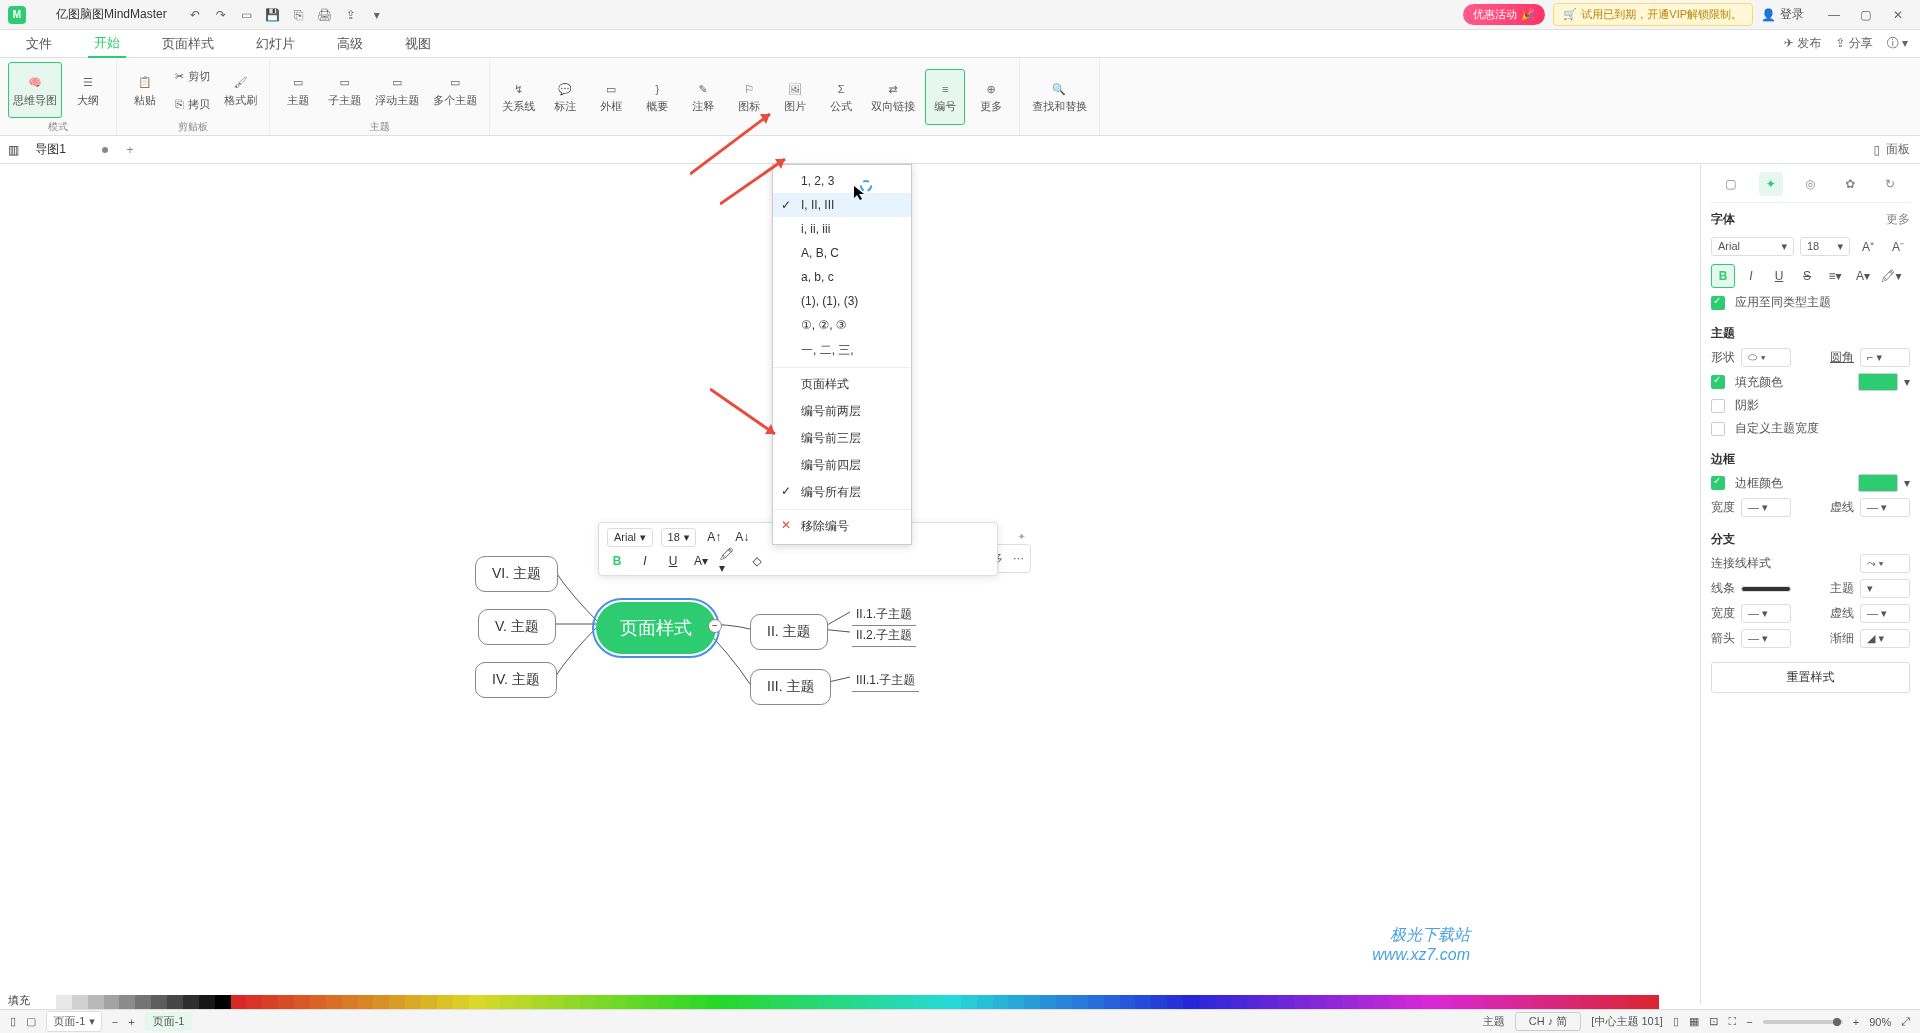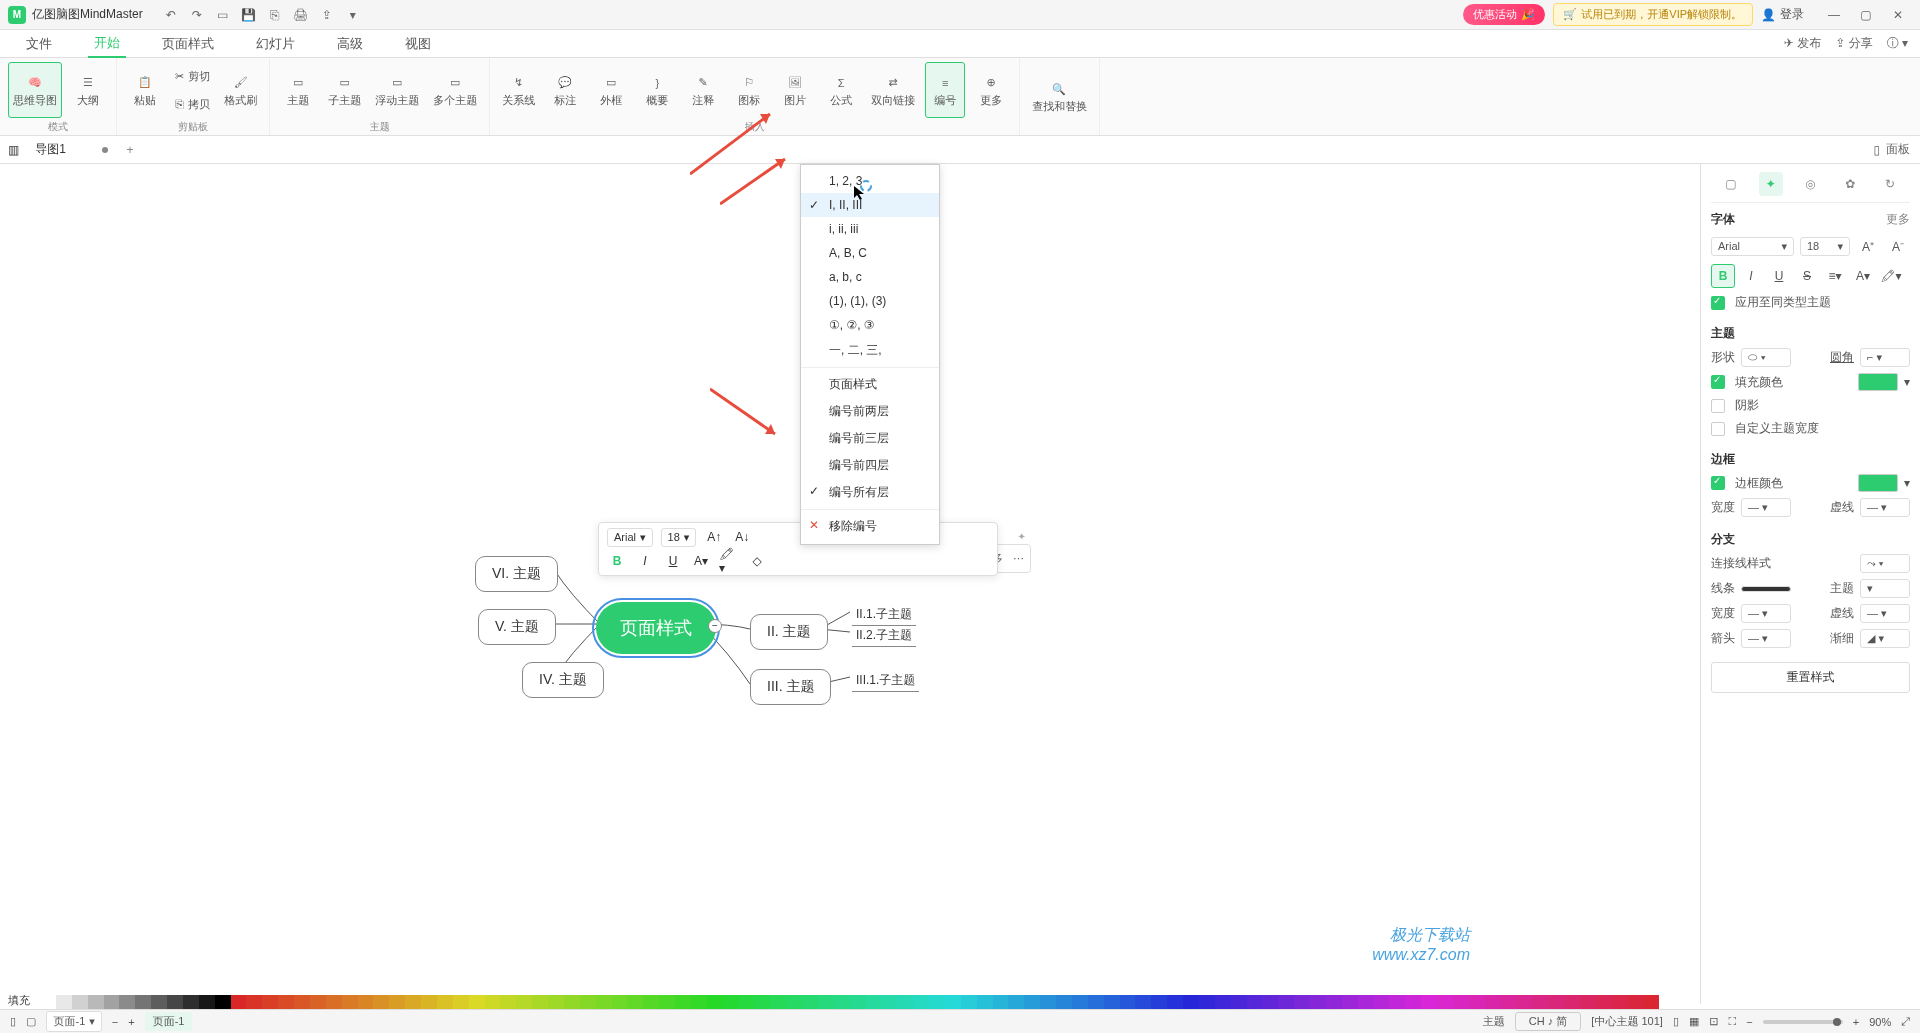--- a/index.html
+++ b/index.html
@@ -1,21 +1,21 @@
 <!DOCTYPE html>
 <html><head>
 <meta charset="utf-8">
 <style>
 * { margin: 0; padding: 0; box-sizing: border-box; font-family: "Microsoft YaHei", Arial, sans-serif; }
 body { background: #fff; width: 1920px; height: 1033px; overflow: hidden; font-size: 12px; color: #333; }
 
 
 .titlebar { height: 30px; background: #f5f5f5; display: flex; align-items: center; padding: 0 8px; border-bottom: 1px solid #e0e0e0; }
 .app-icon { width: 18px; height: 18px; background: #2ecc71; border-radius: 4px; margin-right: 6px; display: flex; align-items: center; justify-content: center; color: #fff; font-weight: bold; font-size: 10px; }
-.app-title { font-size: 12px; color: #333; }
+.app-title { font-size: 12px; color: #333; margin-left: 24px; }
 .qat { display: flex; gap: 10px; margin-left: 20px; }
 .qat-btn { width: 16px; height: 16px; color: #666; cursor: pointer; display: flex; align-items: center; justify-content: center; }
 .titlebar-right { margin-left: auto; display: flex; align-items: center; gap: 8px; }
 .promo-red { background: linear-gradient(90deg,#ff5a8a,#ff3366); color: #fff; padding: 3px 10px; border-radius: 12px; font-size: 11px; display:flex; align-items:center; gap:4px;}
 .promo-yellow { background: #fff7d6; border: 1px solid #ffd966; color: #b8860b; padding: 3px 10px; border-radius: 4px; font-size: 11px; display:flex; align-items:center; gap:4px;}
 .login-btn { display: flex; align-items: center; gap: 4px; color: #555; font-size: 12px; }
 .win-controls { display: flex; gap: 4px; margin-left: 8px; }
 .win-btn { width: 28px; height: 20px; display: flex; align-items: center; justify-content: center; color: #666; }
 
 
@@ -56,21 +56,21 @@
 .fmt-btn { width: 24px; height: 24px; border: 1px solid transparent; border-radius: 3px; display: flex; align-items: center; justify-content: center; font-size: 12px; cursor: pointer; }
 .fmt-btn.active { background: #e6f7ef; border-color: #2ecc71; color: #2ecc71; font-weight: bold; }
 .chk { width: 14px; height: 14px; background: #2ecc71; border-radius: 2px; display: inline-block; margin-right: 4px; position:relative;}
 .chk.off { background: #fff; border: 1px solid #ccc; }
 .chk::after{content:'✓'; color:#fff; font-size:10px; position:absolute; top:-1px; left:2px;}
 .chk.off::after{content:'';}
 .color-swatch { width: 40px; height: 18px; background: #2ecc71; border: 1px solid #ccc; border-radius: 2px; }
 .reset-btn { width: 100%; padding: 6px; border: 1px solid #ddd; background: #fff; border-radius: 3px; text-align: center; font-size: 12px; cursor: pointer; }
 
 
-.dropdown { position: absolute; top: 0; left: 800px; width: 140px; background: #fff; border: 1px solid #ccc; box-shadow: 0 2px 8px rgba(0,0,0,0.15); z-index: 100; padding: 4px 0; }
+.dropdown { position: absolute; top: 0; left: 772px; width: 140px; background: #fff; border: 1px solid #ccc; box-shadow: 0 2px 8px rgba(0,0,0,0.15); z-index: 100; padding: 4px 0; }
 .dd-item { padding: 5px 12px 5px 28px; font-size: 12px; color: #333; cursor: pointer; position: relative; }
 .dd-item:hover, .dd-item.hover { background: #e8f4fd; }
 .dd-item.checked::before { content: '✓'; position: absolute; left: 8px; color: #333; }
 .dd-item.remove { color: #333; }
 .dd-item.remove::before { content: '✕'; position: absolute; left: 8px; color: #e74c3c; }
 .dd-sep { height: 1px; background: #eee; margin: 3px 0; }
 
 
 .float-toolbar { position: absolute; top: 358px; left: 598px; background: #fff; border: 1px solid #ddd; border-radius: 4px; box-shadow: 0 2px 8px rgba(0,0,0,0.1); padding: 4px 8px; display: flex; flex-direction: column; gap: 4px; z-index: 50; width: 400px;}
 .ft-row { display: flex; align-items: center; gap: 8px; }
@@ -245,21 +245,20 @@
         </div>
       <div class="ribbon-btn active">
           <span class="ico">≡</span>
           <span>编号</span>
         </div>
       <div class="ribbon-btn">
           <span class="ico">⊕</span>
           <span>更多</span>
         </div>
     </div>
-    <div class="ribbon-label">插入</div>
   </div>
   <div class="ribbon-group">
     <div class="ribbon-row">
       <div class="ribbon-btn">
           <span class="ico">🔍</span>
           <span>查找和替换</span>
         </div>
     </div>
   </div>
 </div>
@@ -287,21 +286,21 @@
       <path d="M 700 460 Q 730 460 750 465" stroke="#555" fill="none"></path>
       <path d="M 700 460 Q 730 490 750 520" stroke="#555" fill="none"></path>
       <path d="M 820 465 L 850 448" stroke="#555" fill="none"></path>
       <path d="M 820 465 L 850 468" stroke="#555" fill="none"></path>
       <path d="M 820 520 L 850 513" stroke="#555" fill="none"></path>
     </svg>
 
     <div class="node central selected" style="top:438px; left:596px;"><span>页面样式</span></div>
     <div class="node" style="top:392px; left:475px;"><span>VI. 主题</span></div>
     <div class="node" style="top:445px; left:478px;"><span>V. 主题</span></div>
-    <div class="node" style="top:498px; left:475px;margin-left:47px;"><span>IV. 主题</span></div>
+    <div class="node" style="top:498px; left:475px;"><span>IV. 主题</span></div>
     <div class="node" style="top:450px; left:750px;"><span>II. 主题</span></div>
     <div class="node" style="top:505px; left:750px;"><span>III. 主题</span></div>
     <div class="subnode" style="top:440px; left:852px;"><span>II.1.子主题</span></div>
     <div class="subnode" style="top:461px; left:852px;"><span>II.2.子主题</span></div>
     <div class="subnode" style="top:506px; left:852px;"><span>III.1.子主题</span></div>
     <div style="position:absolute; top:455px; left:708px; width:14px; height:14px; border:1px solid #888; border-radius:50%; background:#fff; font-size:10px; text-align:center; line-height:12px;">−</div>
 
     <div class="dropdown">
       <div class="dd-item">1, 2, 3</div>
       <div class="dd-item checked hover">I, II, III</div>

